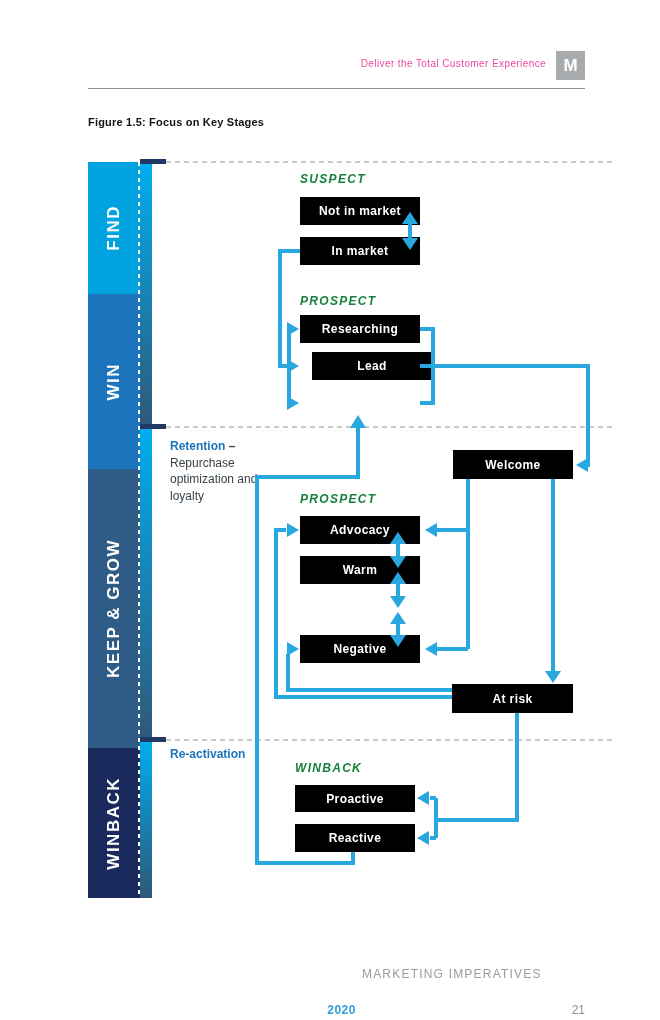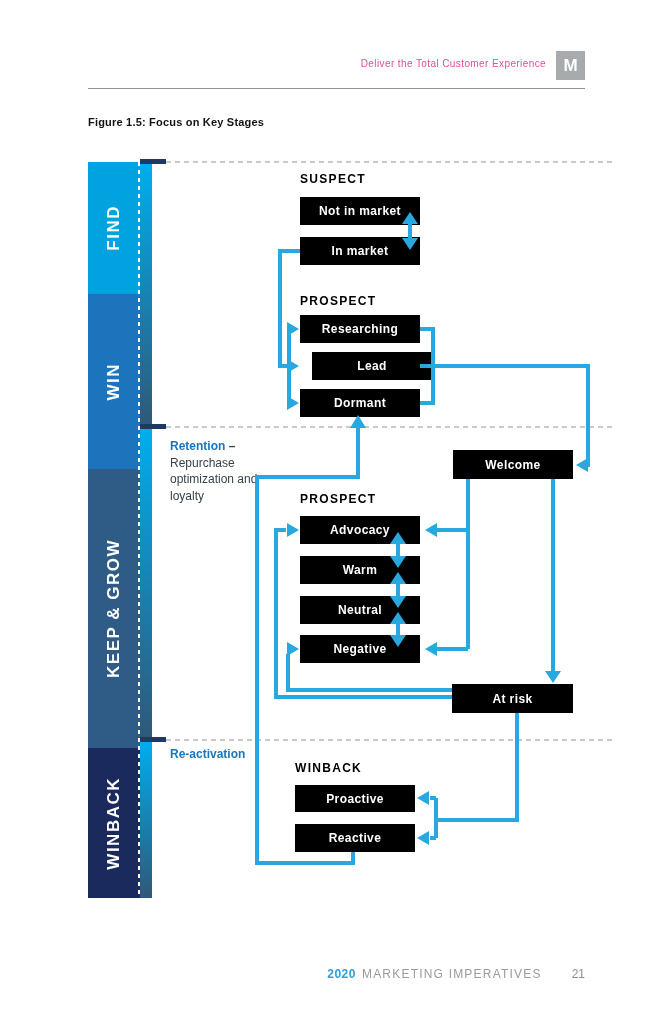--- a/index.html
+++ b/index.html
@@ -31,32 +31,32 @@
 
   .tick { position: absolute; left: 140px; width: 26px; height: 5px; background: #1F3864; }
   .dotline-h { position: absolute; left: 166px; width: 446px; height: 2px;
     background: repeating-linear-gradient(to right, #C9C9C9 0 5px, rgba(0,0,0,0) 5px 9px); }
 
   
   .section-label { position: absolute; left: 170px; font-size: 12px; line-height: 16.5px; color: #37424A; width: 104px; }
   .section-label .lbl { color: #1C75BC; font-weight: bold; }
   .section-label .dash { color: #37424A; font-weight: bold; }
 
-  .group-title { position: absolute; font-size: 12px; font-weight: bold; color: #000000; letter-spacing: 1.3px; }
+  .group-title { position: absolute; font-size: 12px; font-weight: bold; color: #15803d; letter-spacing: 1.3px; font-style: italic; }
 
   .node { position: absolute; background: #000000; color: #fff; font-weight: bold; font-size: 12px; letter-spacing: .4px; display: flex; align-items: center; justify-content: center; z-index: 1; }
 
   svg.connectors { position: absolute; left: 0; top: 0; z-index: 2; pointer-events: none; }
   svg.connectors path { stroke: #29A8E0; stroke-width: 4; fill: none; }
   svg.connectors polygon { fill: #29A8E0; }
 
   
   .footer { position: absolute; top: 967px; right: 75px; display: flex; gap: 30px; font-size: 12px; align-items: baseline; }
   .footer .f-main { display: flex; gap: 6px; }
-  .footer .f-year { color: #2E9FDA; font-weight: bold; letter-spacing: .5px; }
+  .footer .f-year { color: #2E9FDA; font-weight: bold; letter-spacing: .5px; margin-top: 36px; }
   .footer .f-title { color: #9B9B9B; letter-spacing: 1.2px; }
   .footer .f-page { color: #8A8F93; }
 </style>
 </head>
 <body>
 
 <div class="page">
 
   <span class="header-title">Deliver the Total Customer Experience</span>
   <div class="logo">
@@ -101,25 +101,23 @@
 
   <div class="group-title" style="left:300px;top:172px">SUSPECT</div>
   <div class="group-title" style="left:300px;top:294px">PROSPECT</div>
   <div class="group-title" style="left:300px;top:492px">PROSPECT</div>
   <div class="group-title" style="left:295px;top:761px">WINBACK</div>
 
   <div class="node" style="left:300px;top:197px;width:120px;height:28px">Not in market</div>
   <div class="node" style="left:300px;top:237px;width:120px;height:28px">In market</div>
   <div class="node" style="left:300px;top:315px;width:120px;height:28px">Researching</div>
   <div class="node" style="left:312px;top:352px;width:120px;height:28px">Lead</div>
-  <div class="node" style="left:300px;top:389px;width:120px;height:28px">Dormant</div>
   <div class="node" style="left:453px;top:450px;width:120px;height:29px">Welcome</div>
   <div class="node" style="left:300px;top:516px;width:120px;height:28px">Advocacy</div>
   <div class="node" style="left:300px;top:556px;width:120px;height:28px">Warm</div>
-  <div class="node" style="left:300px;top:596px;width:120px;height:28px">Neutral</div>
   <div class="node" style="left:300px;top:635px;width:120px;height:28px">Negative</div>
   <div class="node" style="left:452px;top:684px;width:121px;height:29px">At risk</div>
   <div class="node" style="left:295px;top:785px;width:120px;height:27px">Proactive</div>
   <div class="node" style="left:295px;top:824px;width:120px;height:28px">Reactive</div>
 
   <svg class="connectors" width="660" height="1020" viewBox="0 0 660 1020">
 
     <g>
       <path d="M410,222 V240"></path>
       <polygon points="410,212 402,224 418,224"></polygon>

